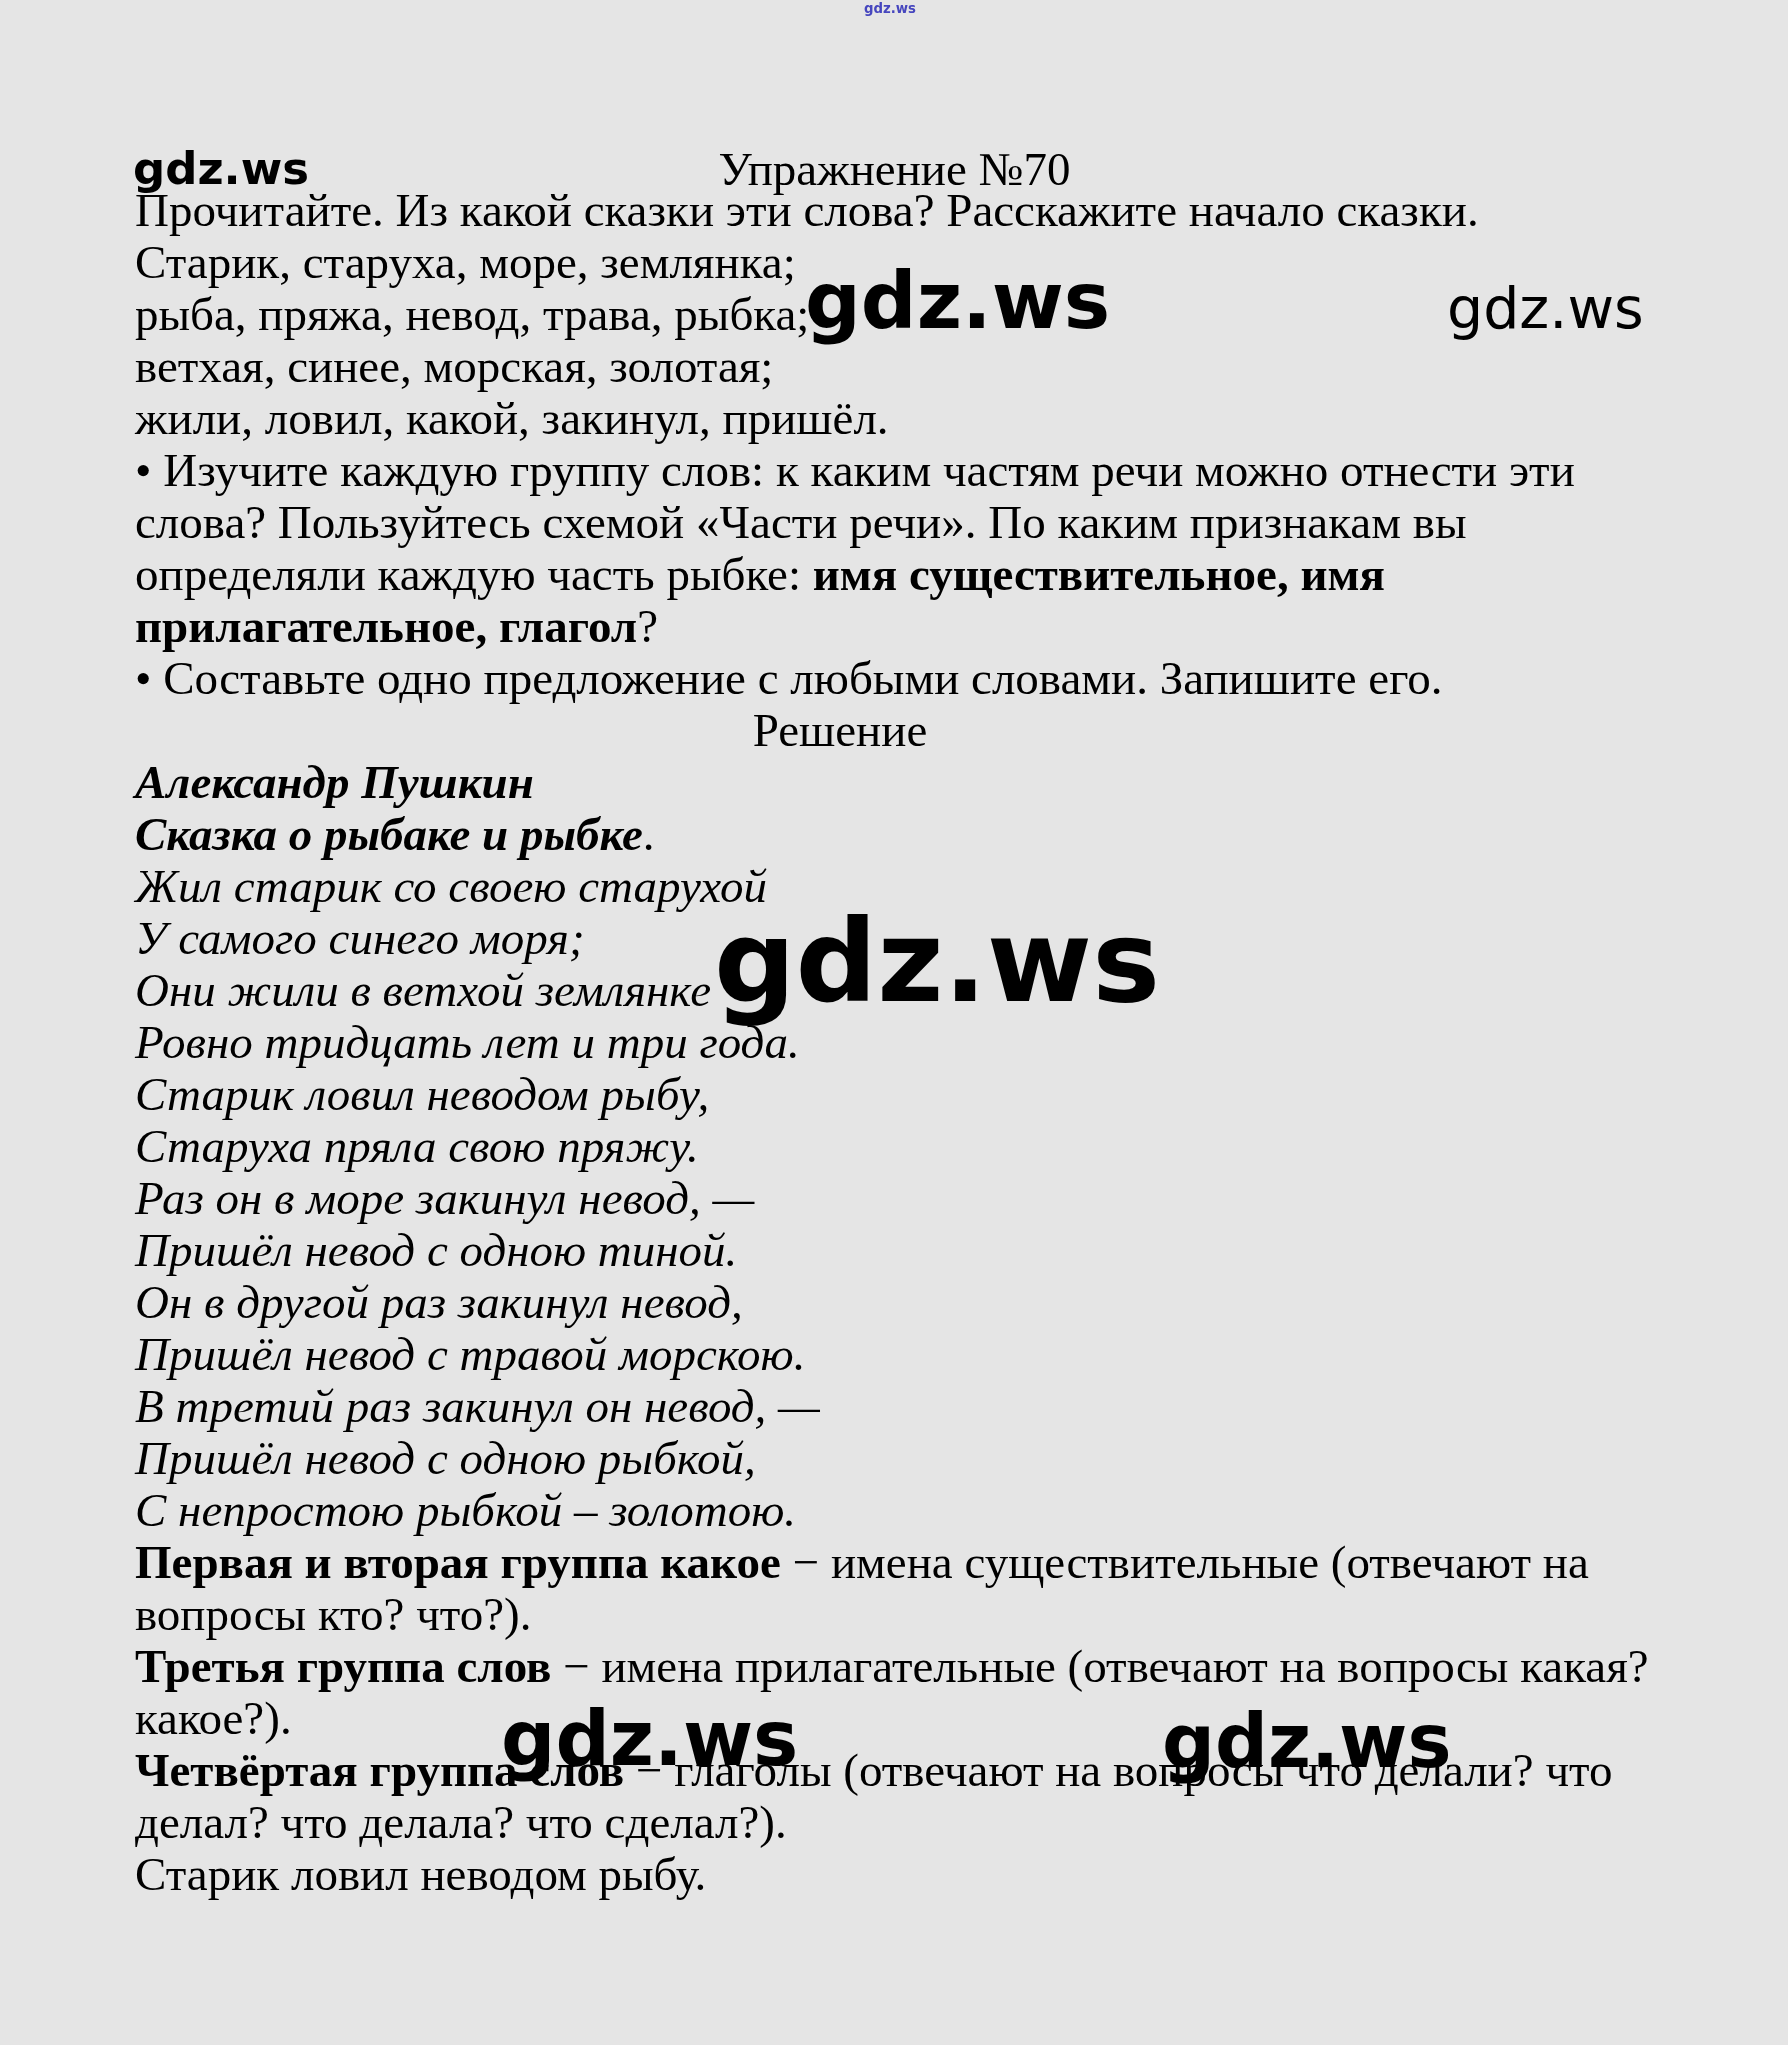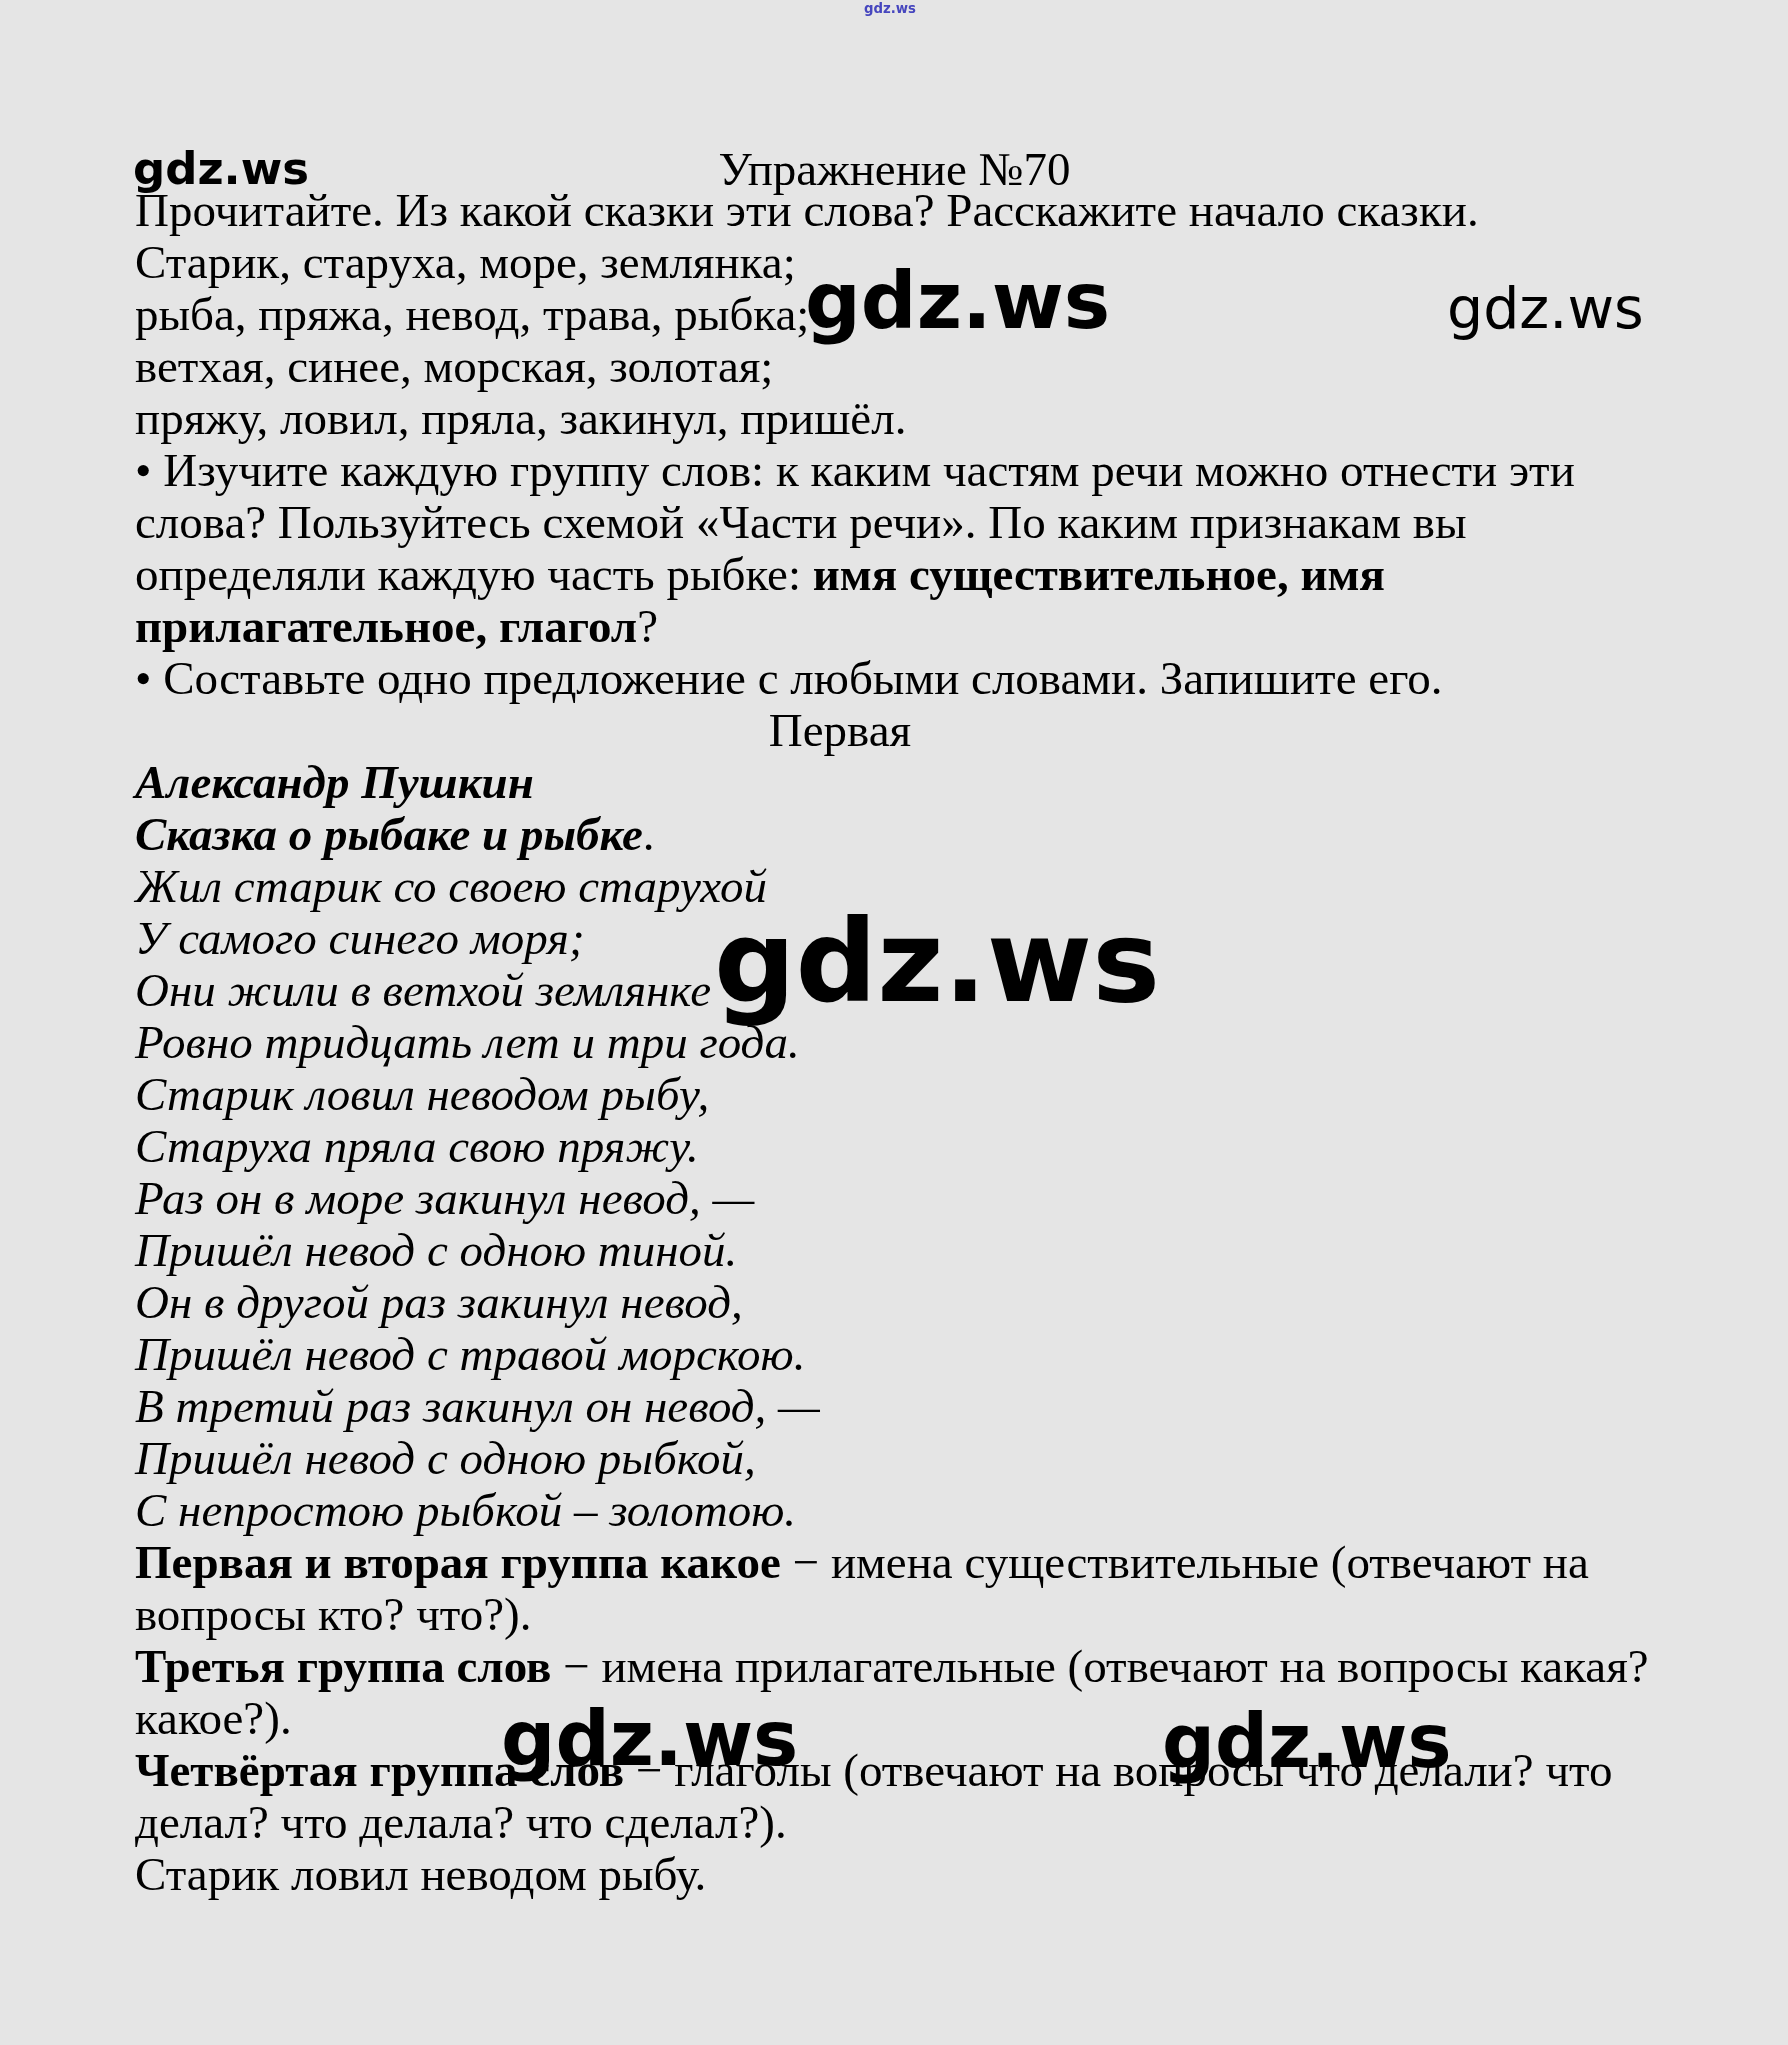--- a/index.html
+++ b/index.html
@@ -39,29 +39,29 @@
   <div class="wm wm-b-right">gdz.ws</div>
 
   <div class="title">Упражнение №70</div>
 
   <div class="doctext">
     <div class="ln">Прочитайте. Из какой сказки эти слова? Расскажите начало сказки.</div>
 
     <div class="ln">Старик, старуха, море, землянка;</div>
     <div class="ln">рыба, пряжа, невод, трава, рыбка;</div>
     <div class="ln">ветхая, синее, морская, золотая;</div>
-    <div class="ln">пряжу, ловил, пряла, закинул, пришёл.</div>
+    <div class="ln">жили, ловил, какой, закинул, пришёл.</div>
 
     <div class="ln">• Изучите каждую группу слов: к каким частям речи можно отнести эти</div>
     <div class="ln">слова? Пользуйтесь схемой «Части речи». По каким признакам вы</div>
     <div class="ln"><span>определяли каждую часть рыбке: </span><b>имя существительное, имя</b></div>
     <div class="ln"><b>прилагательное, глагол</b><span>?</span></div>
     <div class="ln">• Составьте одно предложение с любыми словами. Запишите его.</div>
 
-    <div class="ln center">Первая</div>
+    <div class="ln center">Решение</div>
 
     <div class="ln poem bi">Александр Пушкин</div>
     <div class="ln poem"><b>Сказка о рыбаке и рыбке</b><span class="up">.</span></div>
     <div class="ln poem">Жил старик со своею старухой</div>
     <div class="ln poem">У самого синего моря;</div>
     <div class="ln poem">Они жили в ветхой землянке</div>
     <div class="ln poem">Ровно тридцать лет и три года.</div>
     <div class="ln poem">Старик ловил неводом рыбу,</div>
     <div class="ln poem">Старуха пряла свою пряжу.</div>
     <div class="ln poem">Раз он в море закинул невод, —</div>

